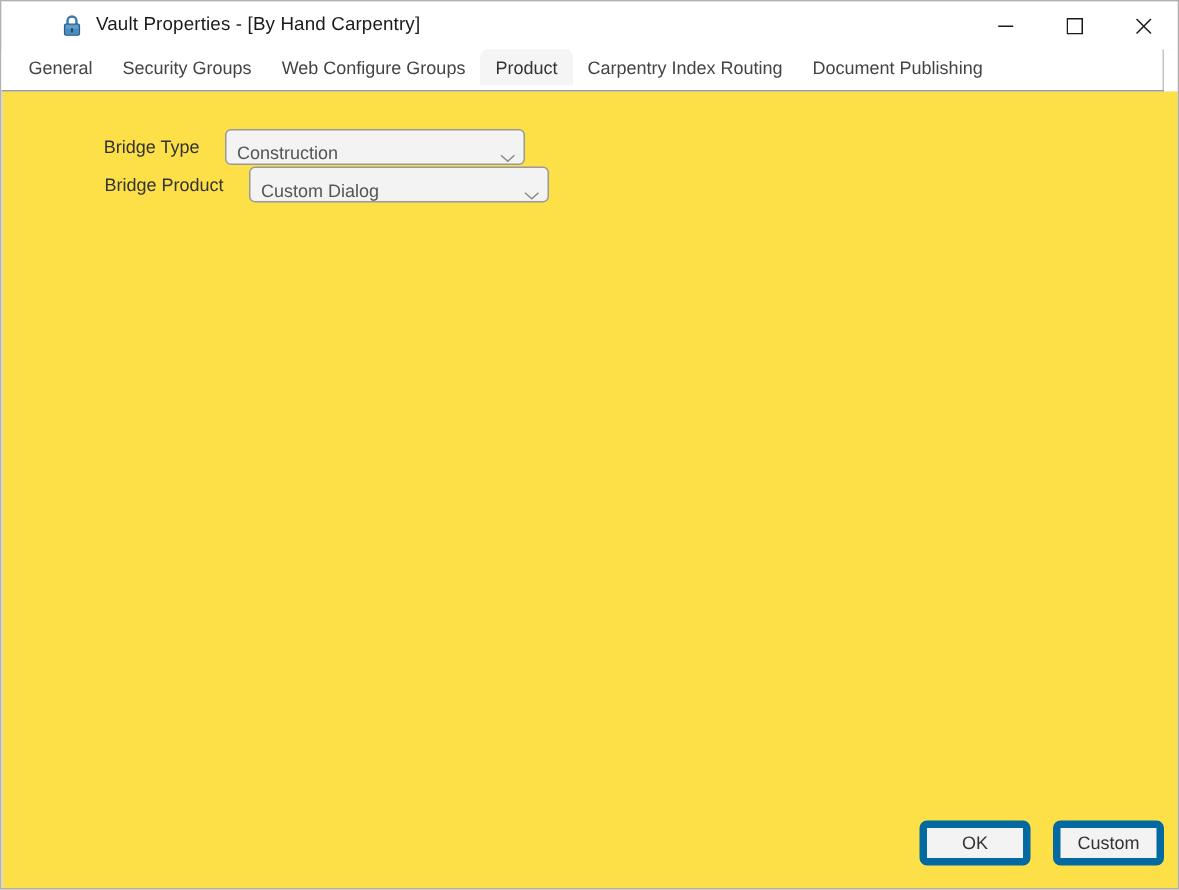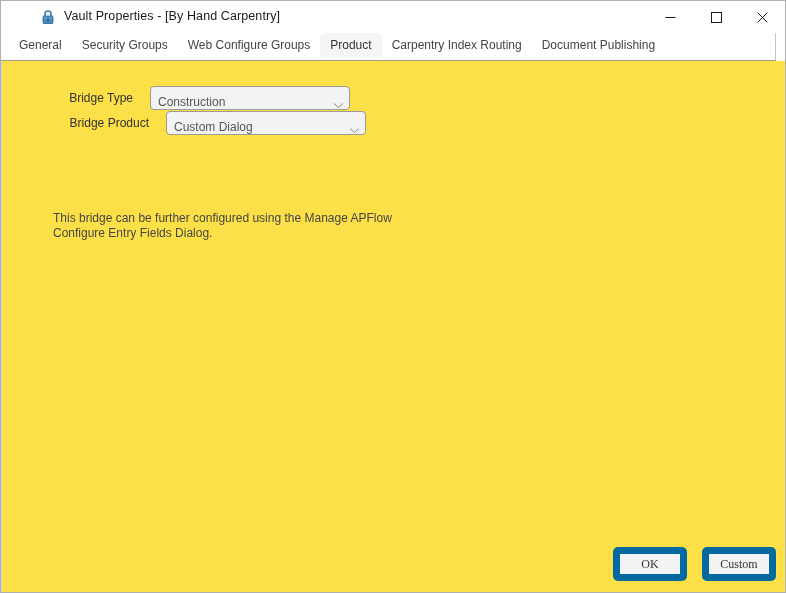--- a/index.html
+++ b/index.html
@@ -189,23 +189,23 @@
     right: 0;
     bottom: 0;
     height: 52px;
     width: 100%;
   }
   .dlg-btn {
     position: absolute;
     width: 74px;
     height: 26px;
     background: #f3f3f3;
-    border: 7px solid #0369a1;
+    border: 5px solid #0369a1;
     border-radius: 5px;
-    font-family: Liberation Serif, serif;
+    font-family: Liberation Sans, sans-serif;
     font-size: 12px;
     color: #333333;
     padding: 10px;
     display: flex;
     align-items: center;
     justify-content: center;
   }
   .btn-ok { left: 611px; top: 7px; }
   .btn-cancel { left: 700px; top: 7px; }
 </style>
@@ -294,21 +294,20 @@
       <div class="combo">
         <span class="combo-value">Custom Dialog</span>
         <span class="combo-arrow">
           <svg width="11" height="7" viewBox="0 0 11 7">
               <polyline points="1,1.5 5.5,5.5 10,1.5" fill="none" stroke="#8a8a8a" stroke-width="1"></polyline>
             </svg>
         </span>
       </div>
     </div>
 
-    <div class="info-text">This bridge can be further configured using the Manage APFlow Configure Entry Fields Dialog.</div>
 
     <div class="footer">
       <button class="dlg-btn btn-ok">OK</button>
       <button class="dlg-btn btn-cancel">Custom</button>
     </div>
 
   </div>
 </div>
 
 </body></html>

